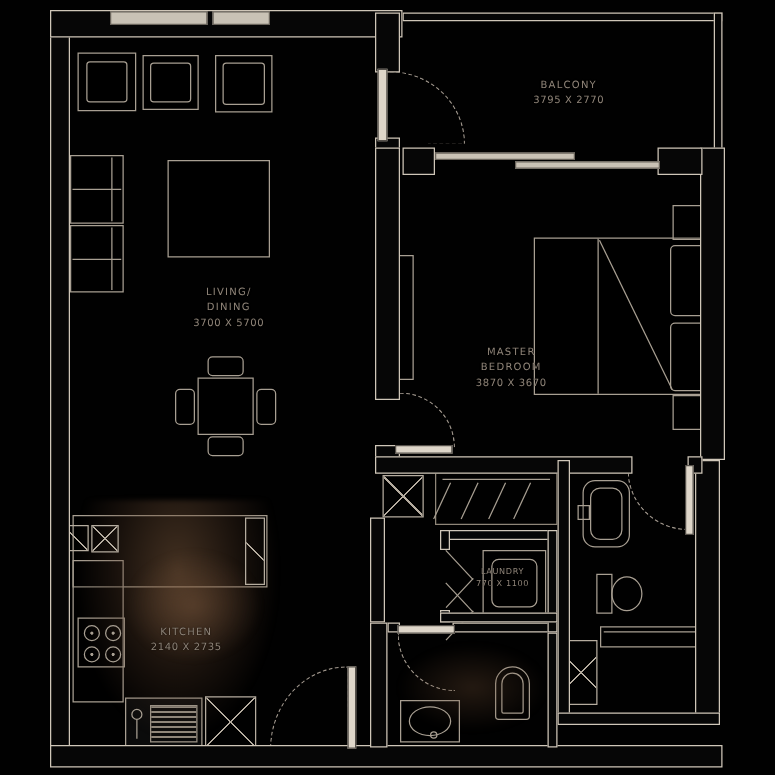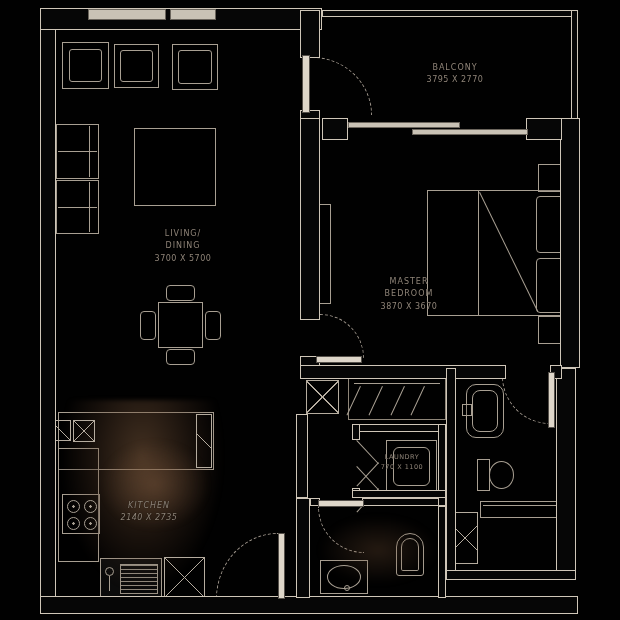--- a/index.html
+++ b/index.html
@@ -187,21 +187,21 @@
     <div>DINING</div>
     <div class="dims">3700 x 5700</div>
   </div>
 
   <div class="label" style="left:359px;top:228px;width:100px;margin-top:48px;">
     <div>MASTER</div>
     <div>BEDROOM</div>
     <div class="dims">3870 x 3670</div>
   </div>
 
-  <div class="label" style="left:95px;top:500px;width:108px;font-style:italic;">
+  <div class="label" style="left:95px;top:500px;width:108px;">
     <div>KITCHEN</div>
     <div class="dims">2140 x 2735</div>
   </div>
 
   <div class="label lab6" style="left:358px;top:452px;width:88px;">
     <div>LAUNDRY</div>
     <div class="dims">770 x 1100</div>
   </div>
 
 

